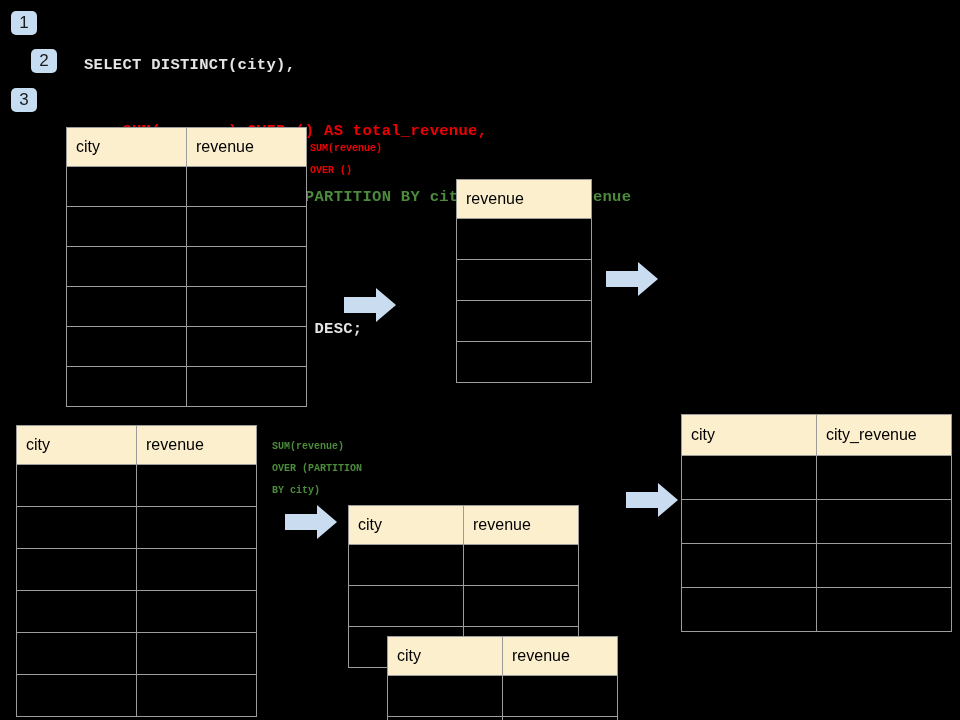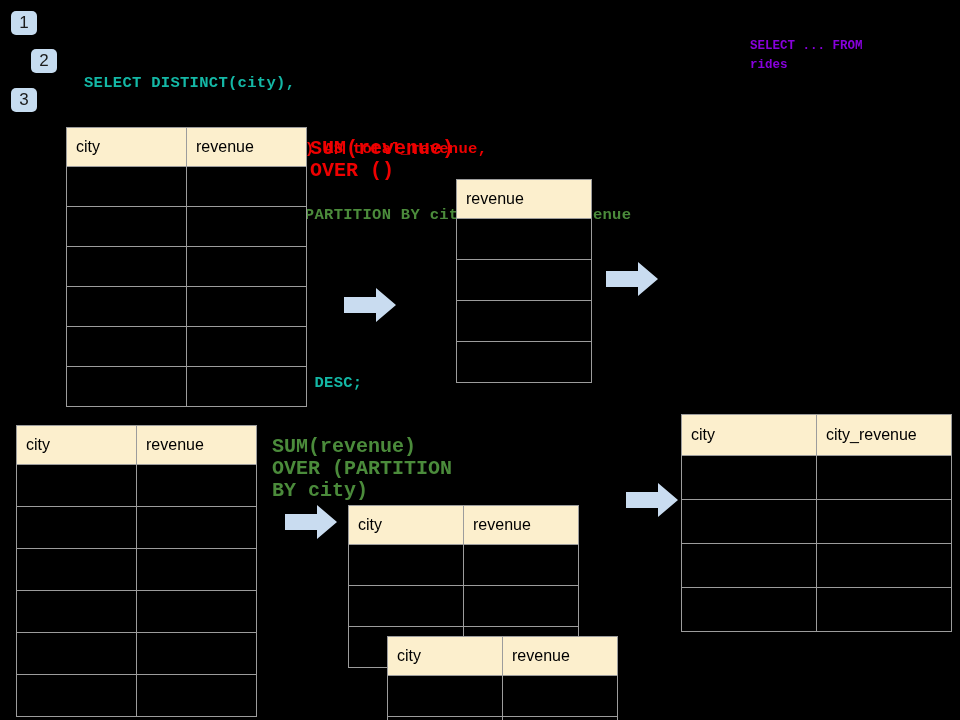--- a/index.html
+++ b/index.html
@@ -22,21 +22,21 @@
     left: 84px;
     top: 10px;
     font-family: "Liberation Mono", monospace;
     font-size: 15.5px;
     line-height: 22px;
     font-weight: bold;
     white-space: pre;
     letter-spacing: 0.3px;
   }
   .sql-line { white-space: pre; }
-  .c-purple { color: #14b8a6; margin-top: 18px; }
+  .c-purple { color: #e5e5e5; }
   .c-red    { color: #EE0000; }
   .c-green  { color: #4B8B3B; }
 
   
   .side-note {
     position: absolute;
     left: 750px;
     top: 37px;
     font-family: "Liberation Mono", monospace;
     font-size: 12.5px;
@@ -85,21 +85,21 @@
     font-weight: normal;
     font-size: 16px;
     text-align: left;
     padding: 0 0 0 9px;
   }
 
   
   .label-mono {
     position: absolute;
     font-family: "Liberation Mono", monospace;
-    font-size: 20px;
+    font-size: 10px;
     line-height: 22px;
     font-weight: bold;
     white-space: pre;
   }
 
   
   .arrow {
     position: absolute;
     width: 52px;
     height: 34px;
@@ -111,22 +111,20 @@
 <div id="canvas">
 
   <div class="sql-block">
     <div class="sql-line c-purple">SELECT DISTINCT(city),</div>
     <div class="sql-line c-red">    SUM(revenue) OVER () AS total_revenue,</div>
     <div class="sql-line c-green">    SUM(revenue) OVER (PARTITION BY city) as city_revenue</div>
     <div class="sql-line c-purple">  FROM rides</div>
     <div class="sql-line c-purple">  ORDER by city_revenue DESC;</div>
   </div>
 
-  <div class="side-note">SELECT ... FROM
-rides</div>
 
   <div class="badge" id="badge-1">1</div>
   <div class="badge" id="badge-2">2</div>
   <div class="badge" id="badge-3">3</div>
 
   <table class="tbl" id="tbl-source-top" style="left:66px; top:127px; width:240px;">
     <colgroup>
         <col style="width:120px">
         <col style="width:120px">
       </colgroup>

